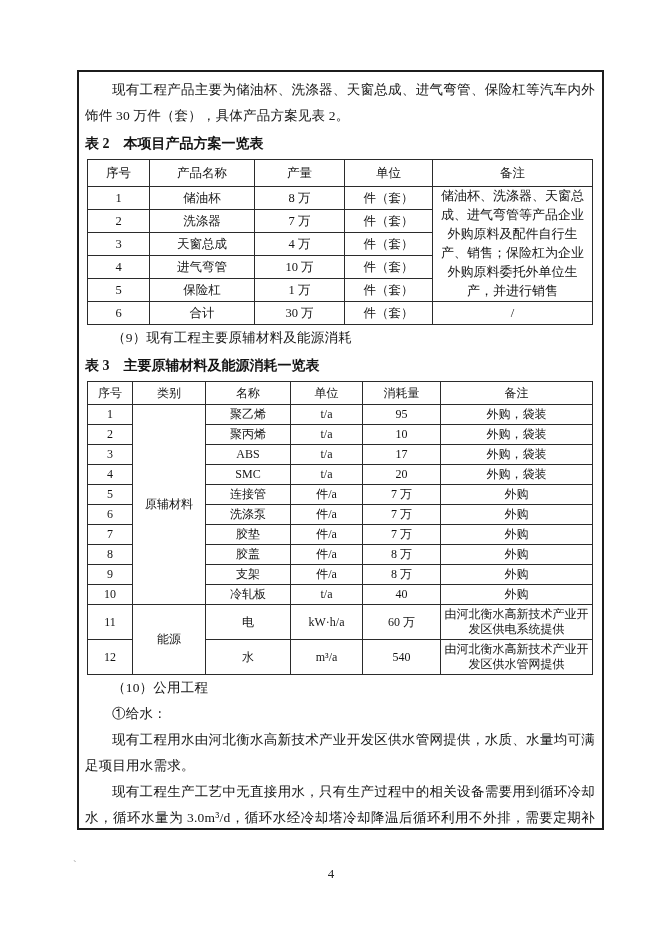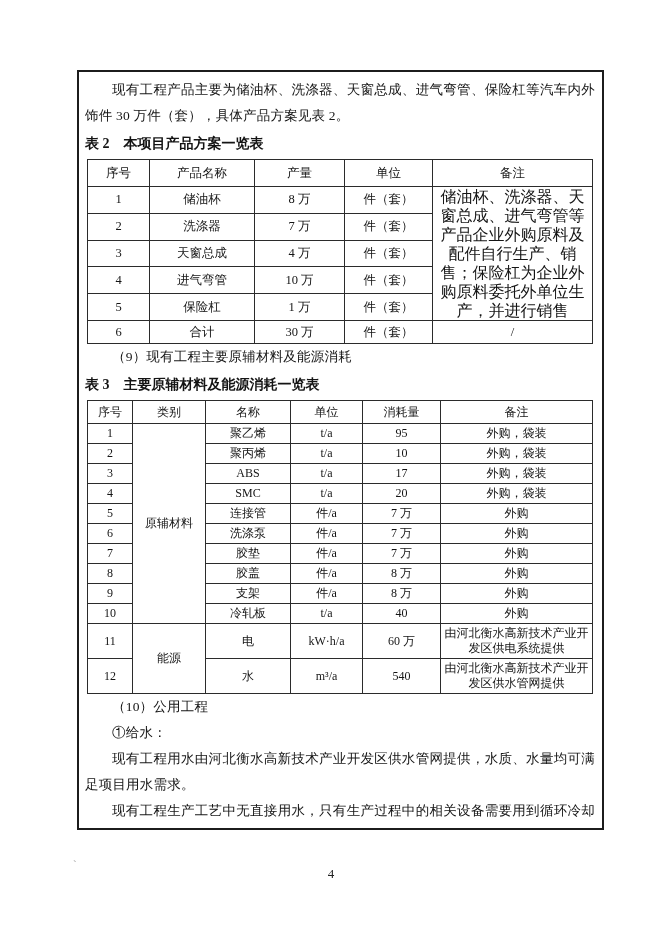--- a/index.html
+++ b/index.html
@@ -21,21 +21,21 @@
     margin:2px 0;font-size:14px;line-height:26px;font-weight:bold;
     text-align:left;text-indent:0;
   }
   table{border-collapse:collapse;margin:0 auto;table-layout:fixed;width:505px;}
   td{
     border:1px solid #2b2b2b;text-align:center;vertical-align:middle;
     padding:0 2px;overflow:hidden;
   }
   .t2 td{font-size:12.5px;height:22px;}
   .t2 .hrow td{height:26px;}
-  .t2 .note-merged{font-size:16px;line-height:19px;padding:0 3px;}
+  .t2 .note-merged{font-size:13px;line-height:19px;padding:0 3px;font-family:Liberation Mono, monospace;}
   .t3 td{font-size:12px;height:19px;}
   .t3 .hrow td{height:22px;}
   .t3 .erow td{height:34px;}
   .t3 .note-long{font-size:12px;line-height:15px;padding:0 3px;margin-top:11px;}
   .footer-mark{
     position:absolute;left:73px;top:858px;font-size:11px;color:#9a9a9a;
   }
   .page-num{
     position:absolute;left:0;top:866px;width:662px;text-align:center;
     font-size:13px;color:#222;

